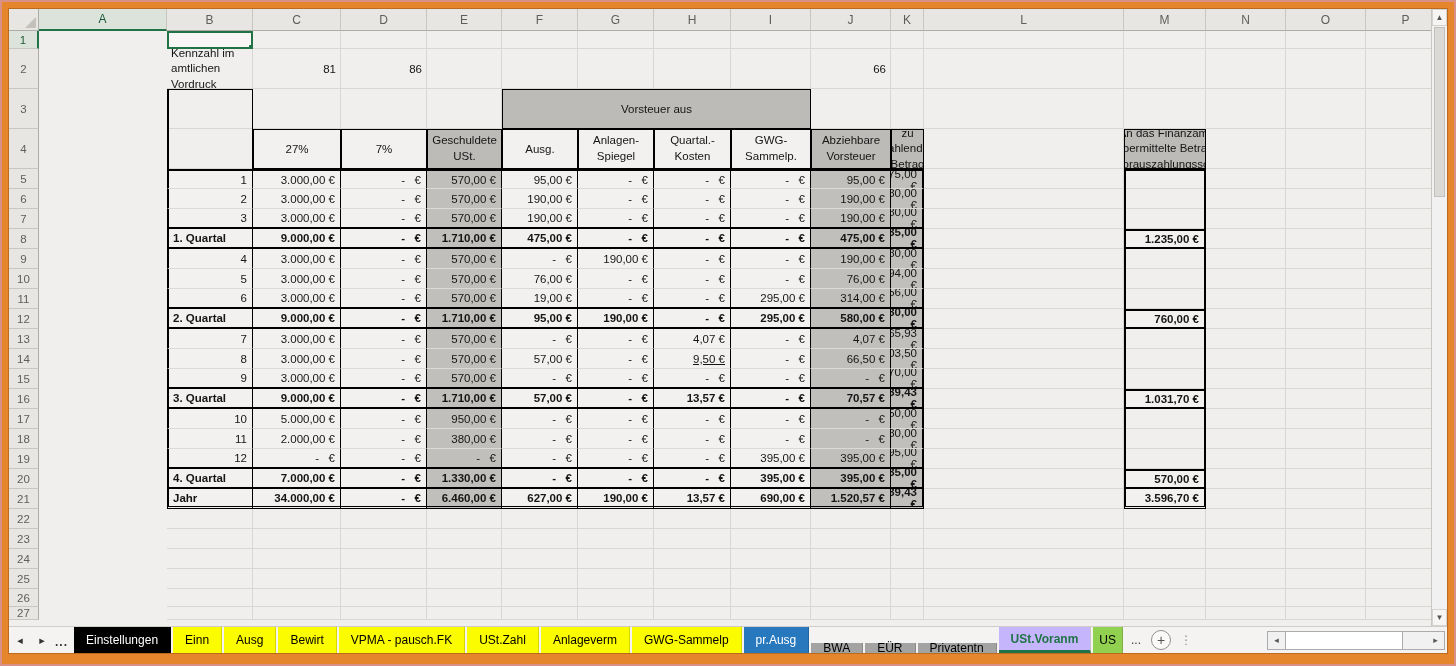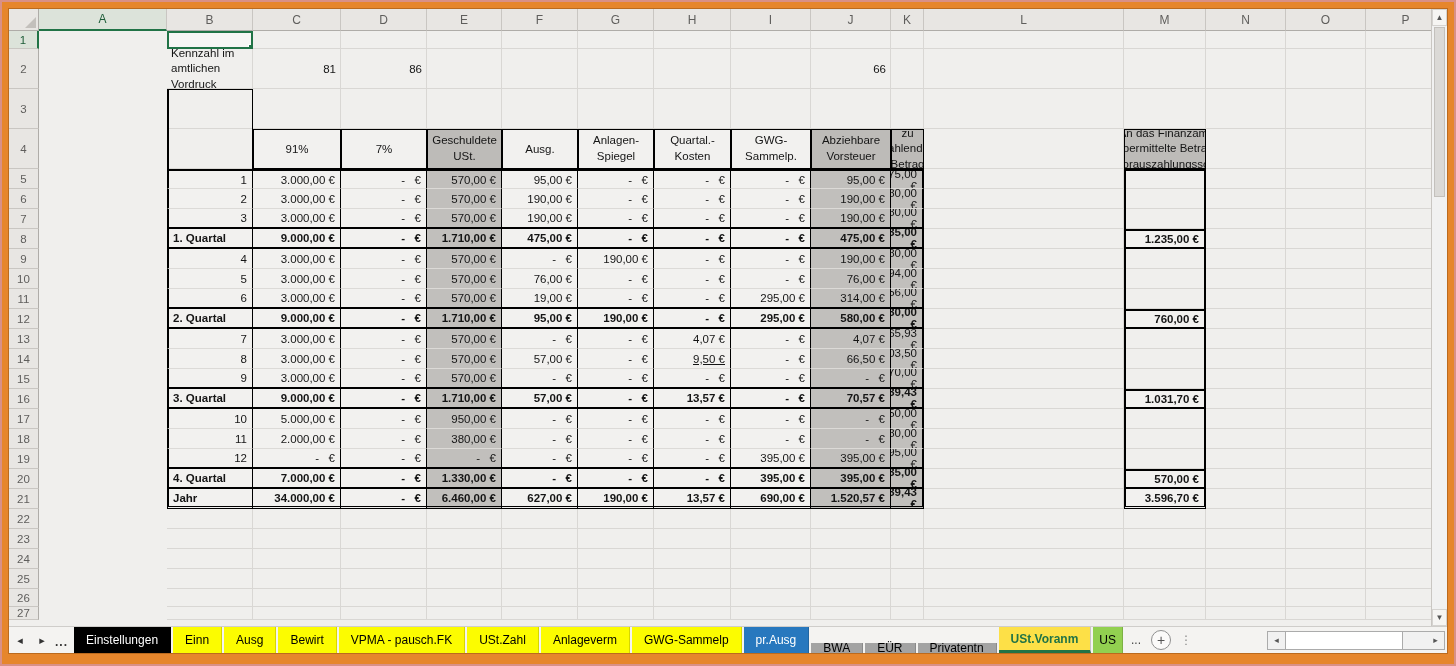--- a/index.html
+++ b/index.html
@@ -43,21 +43,21 @@
   .tabbar { height:26px; background:#F4F3F1; display:flex; align-items:stretch; font-size:12px; overflow:hidden; }
   .navbtn { width:22px; display:flex; align-items:center; justify-content:center; color:#333; font-size:11px; cursor:pointer; }
   .tab-ellipsis { display:flex; align-items:flex-end; padding:0 6px 4px 2px; color:#333; font-weight:bold; letter-spacing:1px; }
   .tabs { display:flex; align-items:stretch; }
   .tab { display:flex; align-items:center; padding:0 12px; margin-right:2px; color:#000; white-space:nowrap; cursor:pointer; border-right:1px solid rgba(0,0,0,.15); }
   .tab.black { background:#000; color:#fff; }
   .tab.yellow { background:#FCFC00; }
   .tab.blue { background:#2878BE; color:#fff; }
   .tab.green { background:#a3a3a3;margin-top:16px; }
   .tab.green-partial { background:#92D050; max-width:30px; overflow:hidden; padding:0 6px; }
-  .tab.active { background:#fde047; color:var(--accent); font-weight:bold; border-bottom:3px solid var(--accent); border-right:1px solid #C9C6C2; }
+  .tab.active { background:#c4b5fd; color:var(--accent); font-weight:bold; border-bottom:3px solid var(--accent); border-right:1px solid #C9C6C2; }
   .more-dots { display:flex; align-items:center; padding:0 6px; color:#444; }
   .addsheet { width:20px; height:20px; margin:3px 4px; border:1px solid #909090; border-radius:50%; display:flex; align-items:center; justify-content:center; color:#555; font-size:14px; cursor:pointer; background:#FBFAF9; }
   .vdots { display:flex; align-items:center; color:#8a8a8a; padding:0 5px; }
   .hscroll { margin-left:auto; margin-right:2px; align-self:center; display:flex; align-items:center; width:178px; height:19px; border:1px solid #ABABAB; background:#F1F1F1; }
   .hscroll .sbtn { width:17px; height:100%; display:flex; align-items:center; justify-content:center; font-size:9px; color:#555; background:#F1F1F1; cursor:pointer; }
   .hscroll .thumb { flex:0 0 118px; height:100%; background:#FFFFFF; border:1px solid #ABABAB; border-top:none; border-bottom:none; cursor:pointer; }
   .hscroll .trackgap { flex:1; }
 
   
   .vscroll { flex:0 0 16px; background:#F1F1F1; border-left:1px solid #C9C6C2; display:flex; flex-direction:column; }
@@ -525,21 +525,22 @@
             <div class="bcell" style="grid-area: 28 / 16;"></div>
             <div class="bcell" style="grid-area: 28 / 17;"></div>
             <div class="ov selcell" style="grid-area: 2 / 3;">
               <span class="handle"></span>
             </div>
             <div class="ov left wrapc" style="grid-area: 3 / 3;">Kennzahl im amtlichen Vordruck</div>
             <div class="ov right" style="grid-area: 3 / 4;">81</div>
             <div class="ov right" style="grid-area: 3 / 5;">86</div>
             <div class="ov right" style="grid-area: 3 / 11;">66</div>
             <div class="ov" style="grid-area: 4 / 3 / span 2; border-left: 2px solid rgb(0, 0, 0); border-right: 1px solid rgb(0, 0, 0); border-top: 1px solid rgb(0, 0, 0);"></div>
-            <div class="ov center lite bdr1" style="grid-area: 5 / 4;">91%</div>
+            <div class="ov center hdgray bdr1" style="grid-area: 4 / 7 / span 1 / span 4;">Vorsteuer aus</div>
+            <div class="ov center lite bdr1" style="grid-area: 5 / 4;">27%</div>
             <div class="ov center lite bdr1" style="grid-area: 5 / 5;">7%</div>
             <div class="ov center wrapc hdgray bdr1" style="grid-area: 5 / 6;">Geschuldete USt.</div>
             <div class="ov center lite bdr1" style="grid-area: 5 / 7;">Ausg.</div>
             <div class="ov center wrapc lite bdr1" style="grid-area: 5 / 8;">Anlagen-Spiegel</div>
             <div class="ov center wrapc lite bdr1" style="grid-area: 5 / 9;">Quartal.-Kosten</div>
             <div class="ov center wrapc lite bdr1" style="grid-area: 5 / 10;">GWG-Sammelp.</div>
             <div class="ov center wrapc hdgray bdr1" style="grid-area: 5 / 11;">Abziehbare Vorsteuer</div>
             <div class="ov center wrapc hdgray bdr1" style="grid-area: 5 / 12;">zu zahlender Betrag</div>
             <div class="ov center wrapc hdgray bdr1" style="grid-area: 5 / 14;">An das Finanzamt übermittelte Betrag (Vorauszahlungssoll)</div>
             <div class="ov lite right" style="grid-area: 6 / 3; border-width: 2px 1px 1px 2px; border-style: solid; border-color: rgb(0, 0, 0) rgb(0, 0, 0) rgb(220, 218, 215);">1</div>

